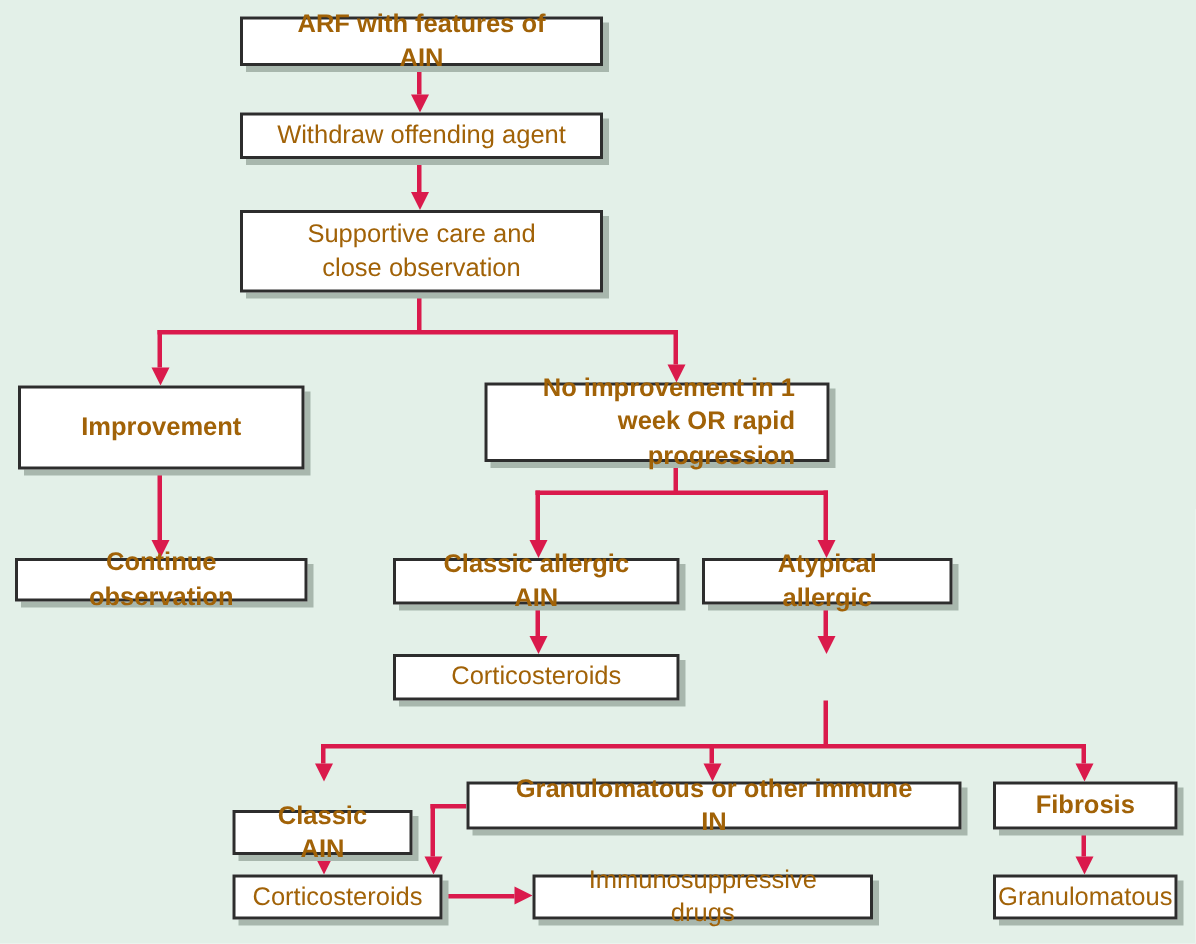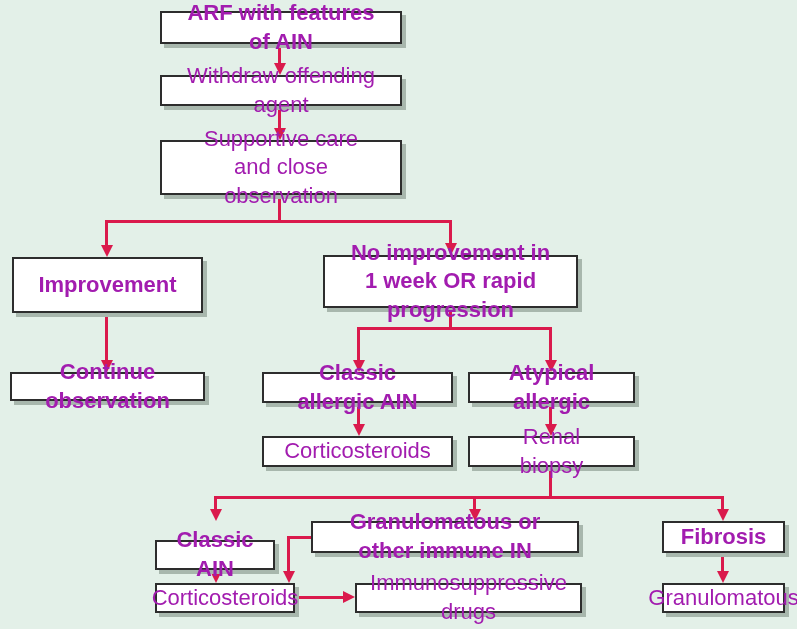--- a/index.html
+++ b/index.html
@@ -15,21 +15,21 @@
   }
   
   .node{
     position:absolute;
     box-sizing:border-box;
     background:#ffffff;
     border:2px solid #2d2d2d;
     box-shadow:4px 4px 0 #a8b7ad;
     display:flex;align-items:center;justify-content:center;
     text-align:center;
-    font-size:22px;color:#a21caf;
+    font-size:17px;color:#a16207;
     line-height:1.3;
     padding:0 21px;
   }
   .node.bold{font-weight:700;}
   
   .vline,.hline{position:absolute;background:#da1a4c;}
   .vline{width:3px;}
   .hline{height:3px;}
   .arrow-down{
     position:absolute;width:0;height:0;
@@ -101,35 +101,34 @@
   <div class="arrow-right" style="left:343px;top:591px;"></div>
 
   <div class="node bold" style="left:160px;top:11px;width:242px;height:33px;">ARF with features of AIN</div>
 
   <div class="node" style="left:160px;top:75px;width:242px;height:31px;">Withdraw offending agent</div>
 
   <div class="node" style="left:160px;top:140px;width:242px;height:55px;">Supportive care and close observation</div>
 
   <div class="node bold" style="left:12px;top:257px;width:191px;height:56px;">Improvement</div>
 
-  <div class="node bold" style="left:323px;top:255px;width:255px;height:53px;">No improvement in 1 week OR rapid progression</div>
+  <div class="node bold" style="left:323px;top:255px;width:230px;height:53px;text-align:right;">No improvement in 1 week OR rapid progression</div>
 
   <div class="node" style="left:10px;top:372px;width:195px;height:29px;font-weight:bold;">Continue observation</div>
 
   <div class="node bold" style="left:262px;top:372px;width:191px;height:31px;">Classic allergic AIN</div>
 
   <div class="node bold" style="left:468px;top:372px;width:167px;height:31px;">Atypical allergic</div>
 
   <div class="node" style="left:262px;top:436px;width:191px;height:31px;">Corticosteroids</div>
 
-  <div class="node" style="left:468px;top:436px;width:167px;height:31px;">Renal biopsy</div>
 
   <div class="node bold" style="left:155px;top:540px;width:120px;height:30px;">Classic AIN</div>
 
-  <div class="node bold" style="left:311px;top:521px;width:268px;height:32px;">Granulomatous or other immune IN</div>
+  <div class="node bold" style="left:311px;top:521px;width:330px;height:32px;">Granulomatous or other immune IN</div>
 
   <div class="node bold" style="left:662px;top:521px;width:123px;height:32px;">Fibrosis</div>
 
   <div class="node" style="left:155px;top:583px;width:140px;height:30px;">Corticosteroids</div>
 
   <div class="node" style="left:355px;top:583px;width:227px;height:30px;">Immunosuppressive drugs</div>
 
   <div class="node" style="left:662px;top:583px;width:123px;height:30px;">Granulomatous</div>
 
 </div>

